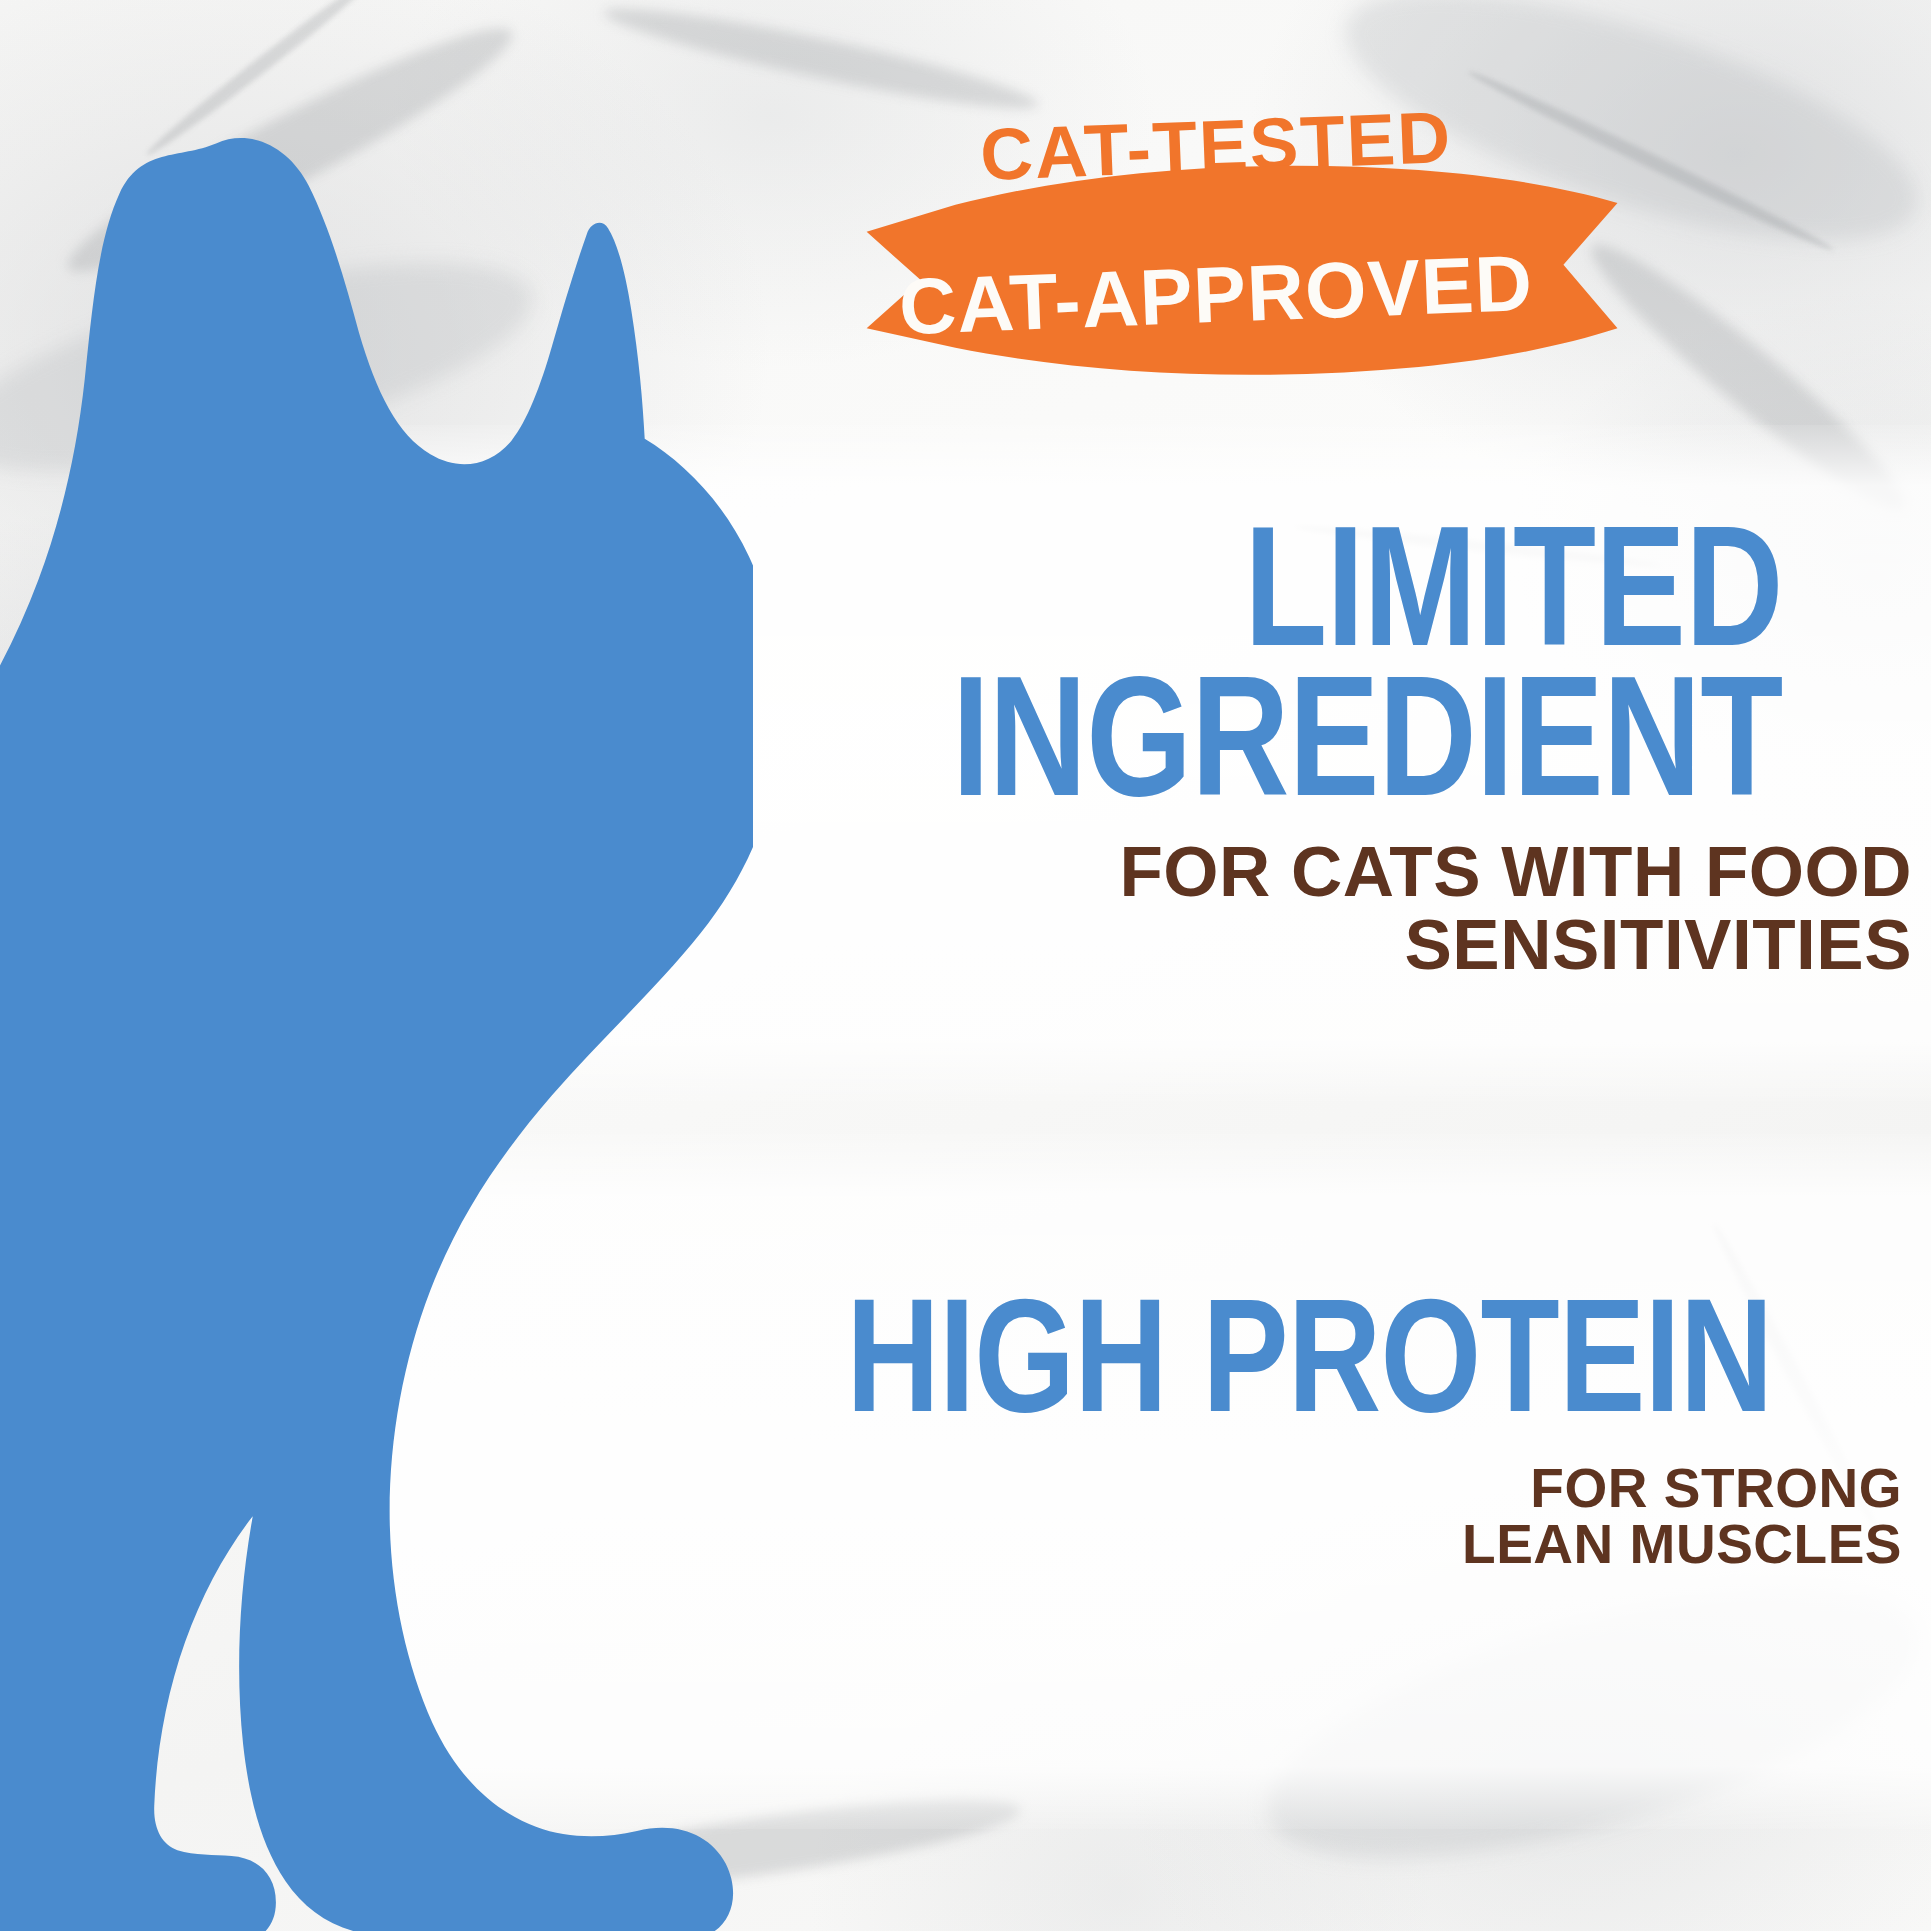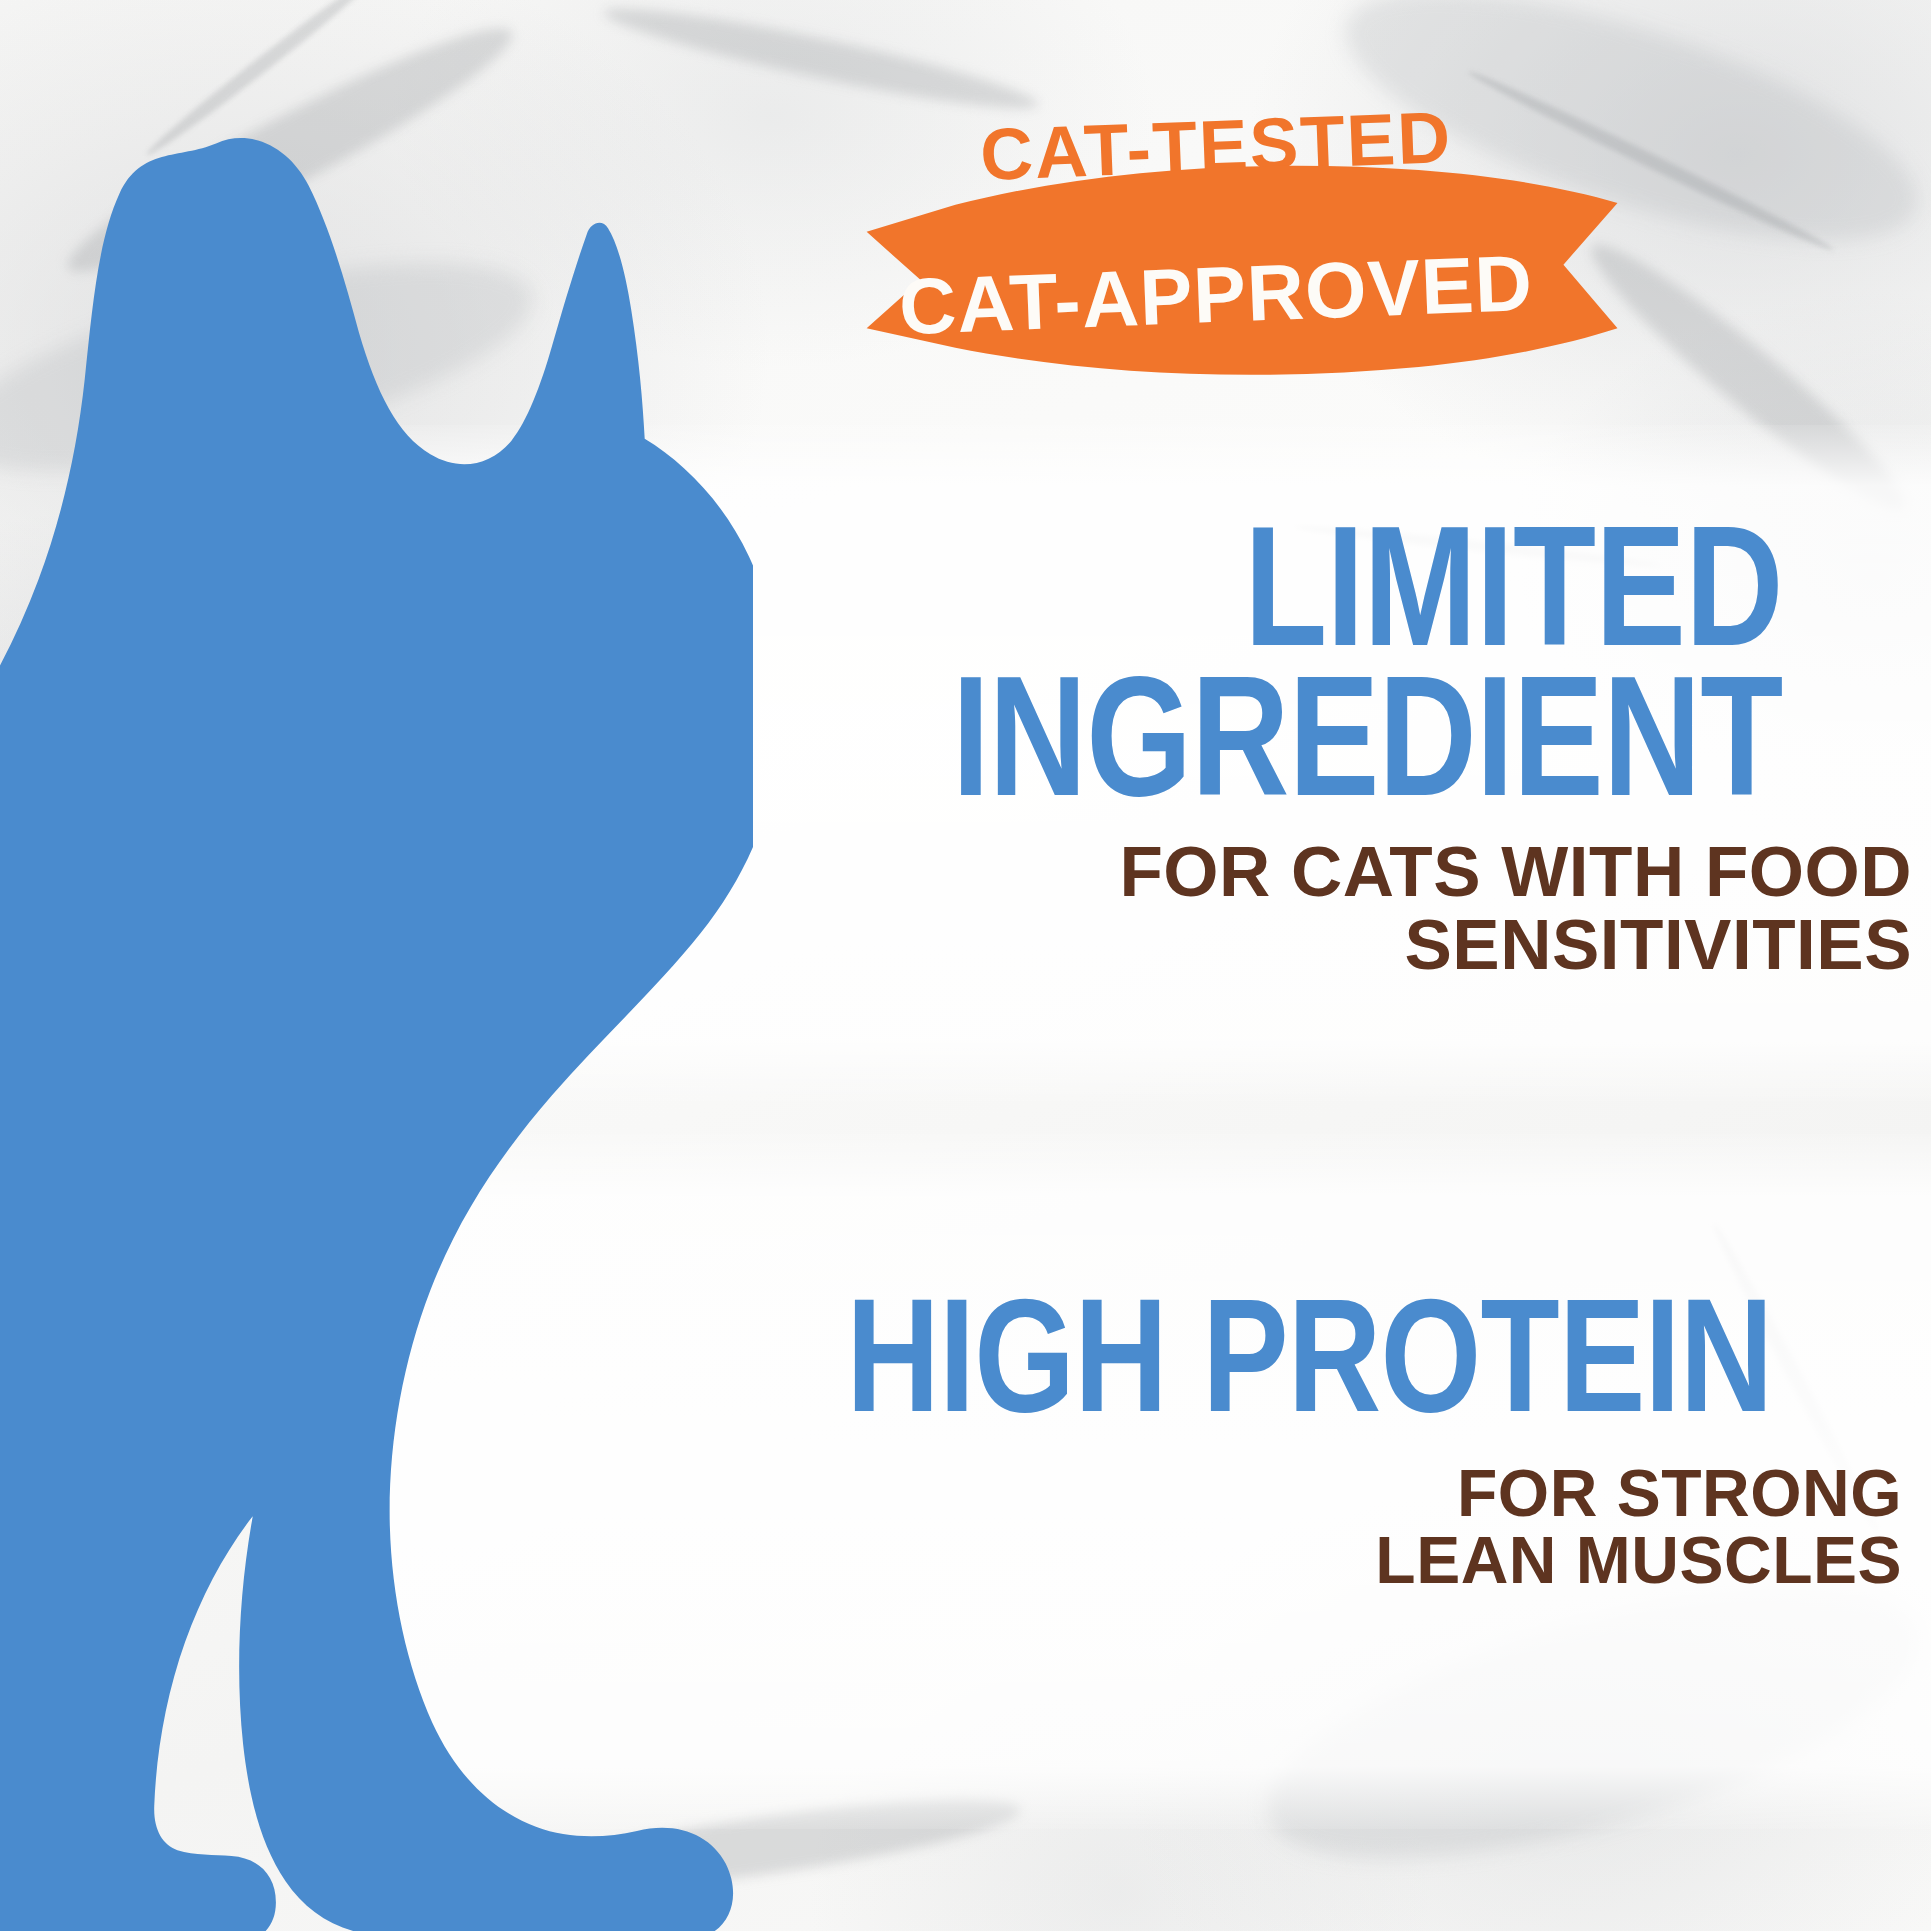--- a/index.html
+++ b/index.html
@@ -83,21 +83,21 @@
     letter-spacing:0.5px;
   }
 
   #feature-limited{left:618px;top:512px;width:1294px;}
   #feature-limited .feat-title{font-size:170px;}
   #feature-limited .feat-title .l2{font-size:170px;display:block;}
   #feature-limited .feat-sub{font-size:71px;margin-top:25px;}
 
   #feature-protein{left:608px;top:1284px;width:1294px;}
   #feature-protein .feat-title{font-size:162px;}
-  #feature-protein .feat-sub{font-size:66px;margin-top:33px;}
+  #feature-protein .feat-sub{font-size:55px;margin-top:33px;}
 
   .tline{display:block;}
 </style>
 </head>
 <body>
 
 <div id="stage">
 
   <div class="marble">
     <div class="base"></div>

